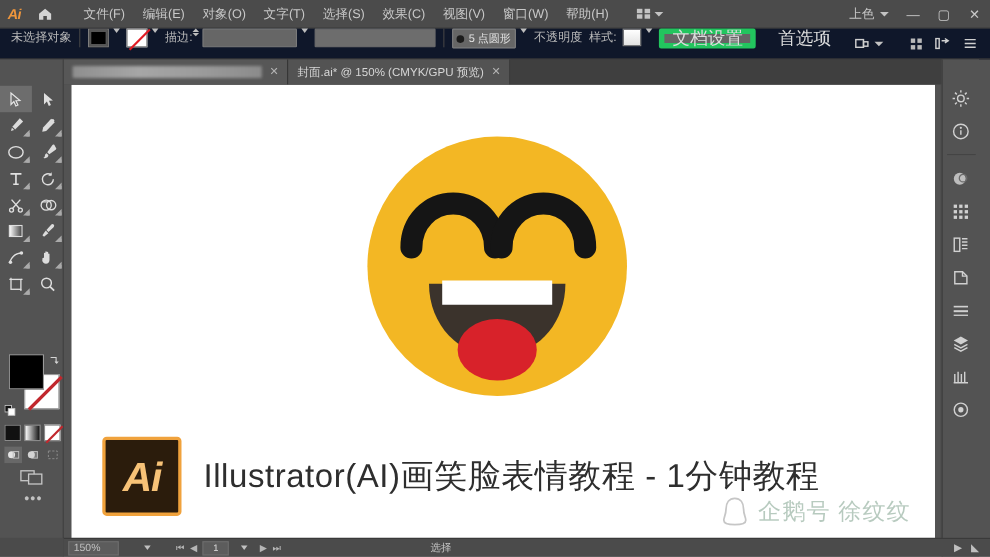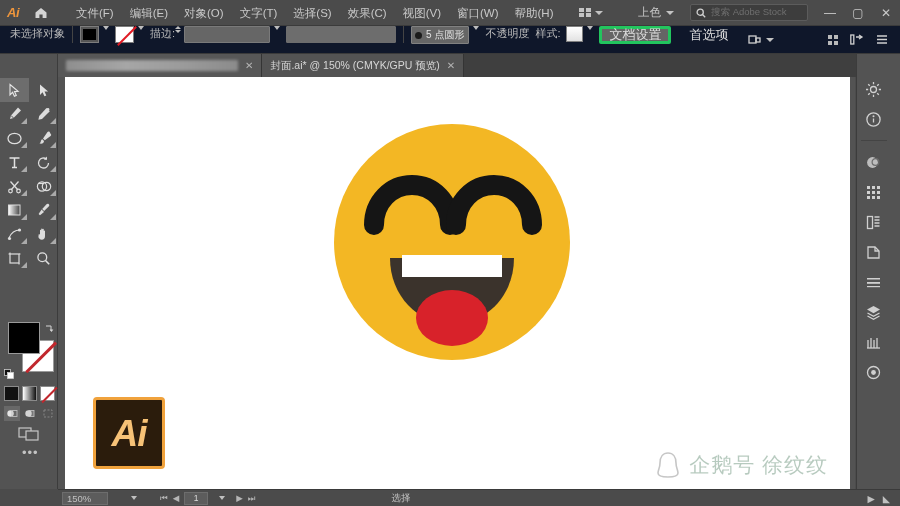--- a/index.html
+++ b/index.html
@@ -91,22 +91,22 @@
   }
   .ob-wide { width: 86px; }
   .ob-blank { width: 92px; background: #6d6d6d; border-color: #6d6d6d; }
   .profile-field {
     background: #666; border: 1px solid #818181; height: 18px; border-radius: 1px;
     display: flex; align-items: center; gap: 4px; padding: 0 4px 0 3px;
     color: #e2e2e2; font-size: 10px; white-space: nowrap;
   }
   .dot { width: 7px; height: 7px; border-radius: 50%; background: #1b1b1b; }
   .ob-btn {
-    background: #656565; border: 3px solid #22c55e; border-radius: 2px; height: 18px;
-    color: #ddd; font-size: 13px; display: flex; align-items: center; padding: 0 7px;
+    background: #656565; border: 5px solid #22c55e; border-radius: 2px; height: 18px;
+    color: #ddd; font-size: 16px; display: flex; align-items: center; padding: 0 7px;
     white-space: nowrap;
   }
   .opacity-sw { width: 17px; height: 16px; background: linear-gradient(#fff,#e2e2e2); border: 1px solid #808080; }
   .align-glyph { display: grid; grid-template-columns: 4px 4px; grid-template-rows: 4px 4px; gap: 2px; }
   .align-glyph i { background: #b9b9b9; }
 
   
   .toolbar {
     position: absolute; left: 0; top: 54px; width: 58px; height: 452px;
     background: #535353; border-right: 1px solid #3c3c3c;
@@ -285,27 +285,20 @@
           <i></i>
         </span>
       <span class="caret"></span>
     </div>
 
     <div class="tb-right">
       <div class="paint-menu">
         <span>上色</span>
         <span class="caret"></span>
       </div>
-      <div class="searchbox">
-        <svg width="10" height="10" viewBox="0 0 10 10">
-            <circle cx="4.2" cy="4.2" r="3.1" class="ico"></circle>
-            <line x1="6.5" y1="6.5" x2="9.2" y2="9.2" class="ico"></line>
-          </svg>
-        <span class="search-ph">搜索 Adobe Stock</span>
-      </div>
       <div class="winbtn">—</div>
       <div class="winbtn">▢</div>
       <div class="winbtn">✕</div>
     </div>
   </div>
 
   <div class="optionsbar">
     <span class="ob-label">未选择对象</span>
     <span class="ob-sep"></span>
 
@@ -540,20 +533,21 @@
           <path d="M42 103c0-23 17-40 38-40s38 17 38 40" fill="none" stroke="#151515" stroke-width="20" stroke-linecap="round"></path>
           <path d="M124 103c0-23 17-40 38-40s38 17 38 40" fill="none" stroke="#151515" stroke-width="20" stroke-linecap="round"></path>
           <path d="M58 136h124c0 38-28 66-62 66s-62-28-62-66z" fill="#3b332c"></path>
           <path d="M70 133h100v22H70z" fill="#ffffff"></path>
           <ellipse cx="120" cy="196" rx="36" ry="28" fill="#d8222a"></ellipse>
         </svg>
       </div>
 
       <div class="title-row">
         <div class="ai-badge">Ai</div>
+        <div class="art-title">Illustrator(AI)画笑脸表情教程 - 1分钟教程</div>
       </div>
 
       <div class="watermark">
         <svg width="26" height="28" viewBox="0 0 26 28">
           <path d="M13 2c-5 0-8 4-8 10 0 5-2 7-2 10 0 3 4 4 10 4s10-1 10-4c0-3-2-5-2-10 0-6-3-10-8-10z" fill="none" stroke="#444" stroke-width="1.6"></path>
         </svg>
         <span class="wm-text">企鹅号 徐纹纹</span>
       </div>
     </div>
   </div>

